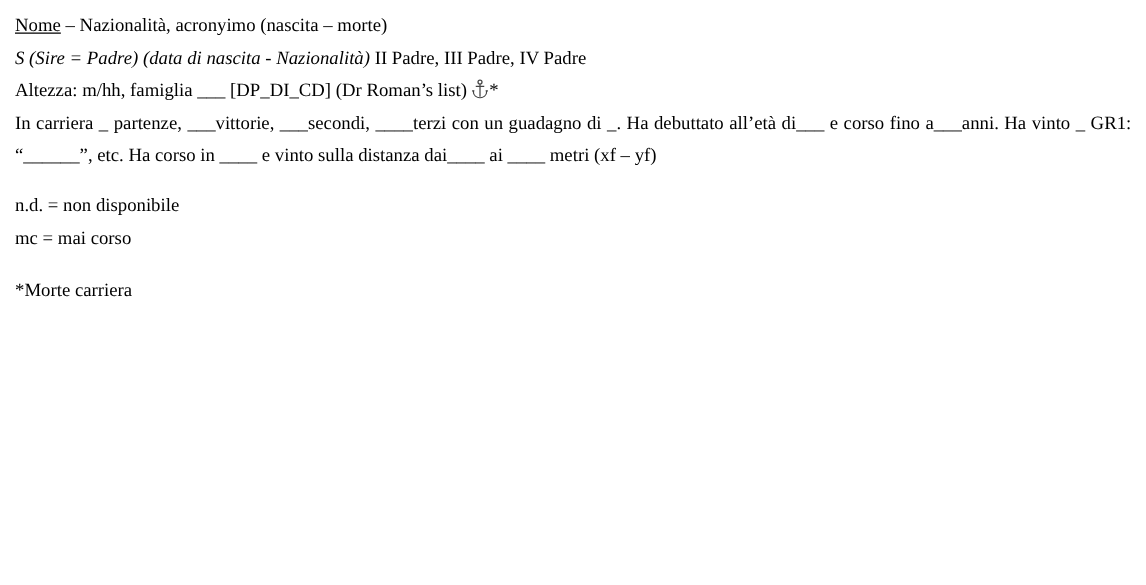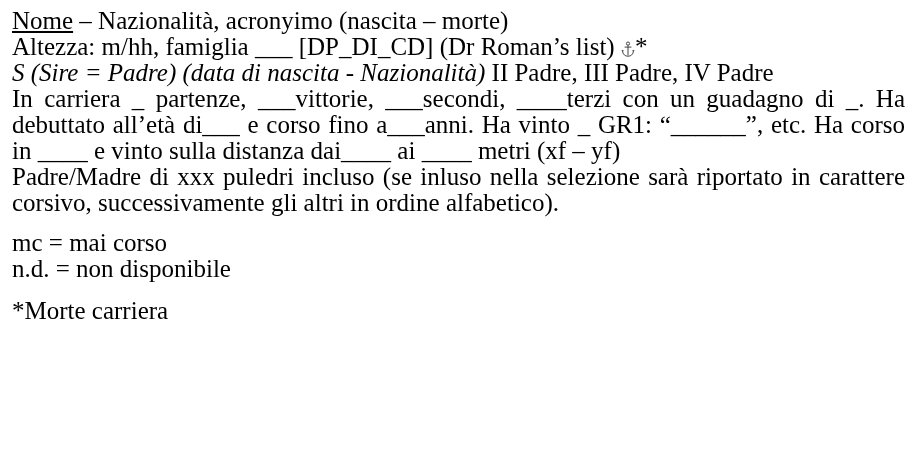--- a/index.html
+++ b/index.html
@@ -15,21 +15,21 @@
     color: #000000;
   }
   .page {
     position: relative;
     width: 917px;
     height: 468px;
     box-sizing: border-box;
     padding: 8px 12px 0 12px;
   }
   .doc {
-    font-size: 25px;
+    font-size: 15px;
     line-height: 26px;
   }
   .line {
     white-space: normal;
   }
   .para {
     text-align: justify;
     text-justify: inter-word;
   }
   .underline {
@@ -58,43 +58,42 @@
   }
 </style>
 </head>
 <body>
 
 <div class="page">
   <div class="doc">
 
     <div class="line"><span class="underline">Nome</span><span> – Nazionalità, acronyimo (nascita – morte)</span></div>
 
+    <div class="line"><span class="italic">S (Sire = Padre) (data di nascita - Nazionalità)</span><span> II Padre, III Padre, IV Padre</span></div>
+
     <div class="line"><span>Altezza: m/hh, famiglia ___ [DP_DI_CD] (Dr Roman’s list) </span><span class="anchor-icon"><svg width="14" height="16" viewBox="0 0 14 16" xmlns="http://www.w3.org/2000/svg">
             <g fill="none" stroke="#444444" stroke-width="1">
               <circle cx="7" cy="2.6" r="1.6"></circle>
               <line x1="7" y1="4.3" x2="7" y2="14.4"></line>
               <line x1="3.6" y1="6.1" x2="10.4" y2="6.1"></line>
               <path d="M1.6 9.6 C1.6 13.6 4.4 15.2 7 15.2 C9.6 15.2 12.4 13.6 12.4 9.6"></path>
               <line x1="0.7" y1="9.6" x2="2.5" y2="9.6"></line>
               <line x1="11.5" y1="9.6" x2="13.3" y2="9.6"></line>
             </g>
           </svg></span><span>*</span></div>
 
-    <div class="line"><span class="italic">S (Sire = Padre) (data di nascita - Nazionalità)</span><span> II Padre, III Padre, IV Padre</span></div>
-
 
     <div class="para">In carriera _ partenze, ___vittorie, ___secondi, ____terzi con un guadagno di _. Ha debuttato all’età di___ e corso fino a___anni. Ha vinto _ GR1: “______”, etc. Ha corso in ____ e vinto sulla distanza dai____ ai ____ metri (xf – yf)</div>
 
 
-    <div class="para">Padre/Madre di xxx puledri incluso (se inluso nella selezione sarà riportato in carattere corsivo, successivamente gli altri in ordine alfabetico).</div>
 
 
     <div class="gap-small"></div>
 
+    <div class="line">n.d. = non disponibile</div>
     <div class="line">mc = mai corso</div>
-    <div class="line">n.d. = non disponibile</div>
 
     <div class="gap-med"></div>
 
     <div class="line">*Morte carriera</div>
 
   </div>
 </div>
 
 </body></html>

